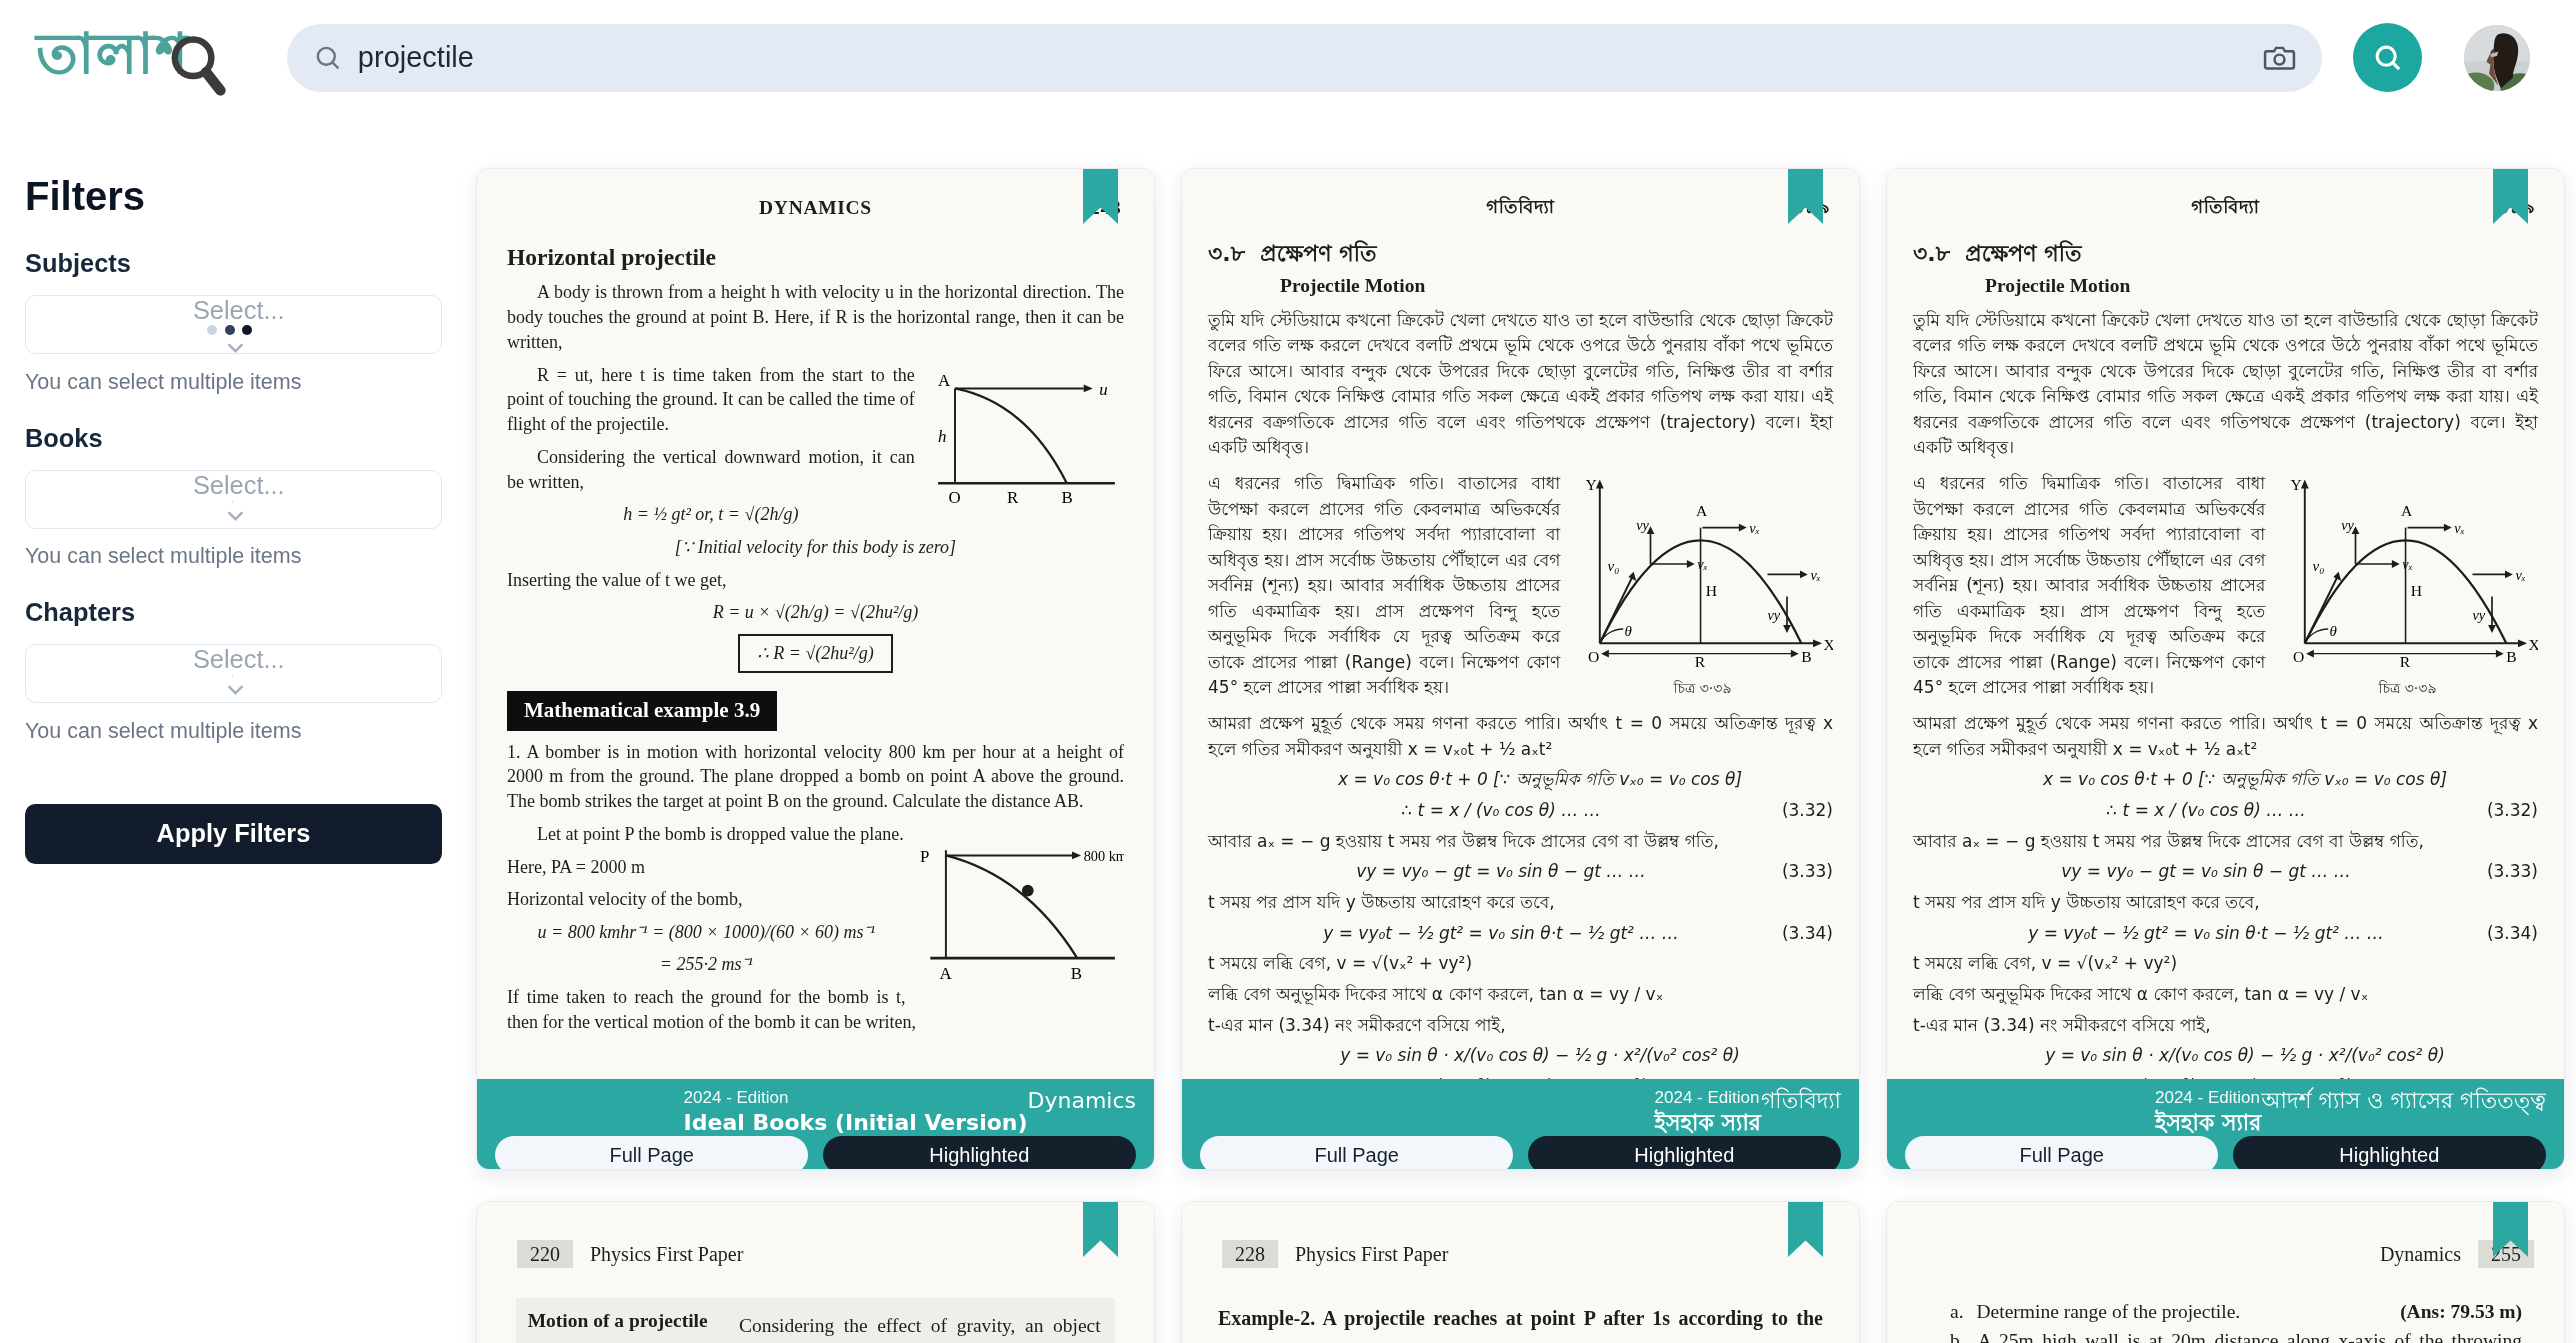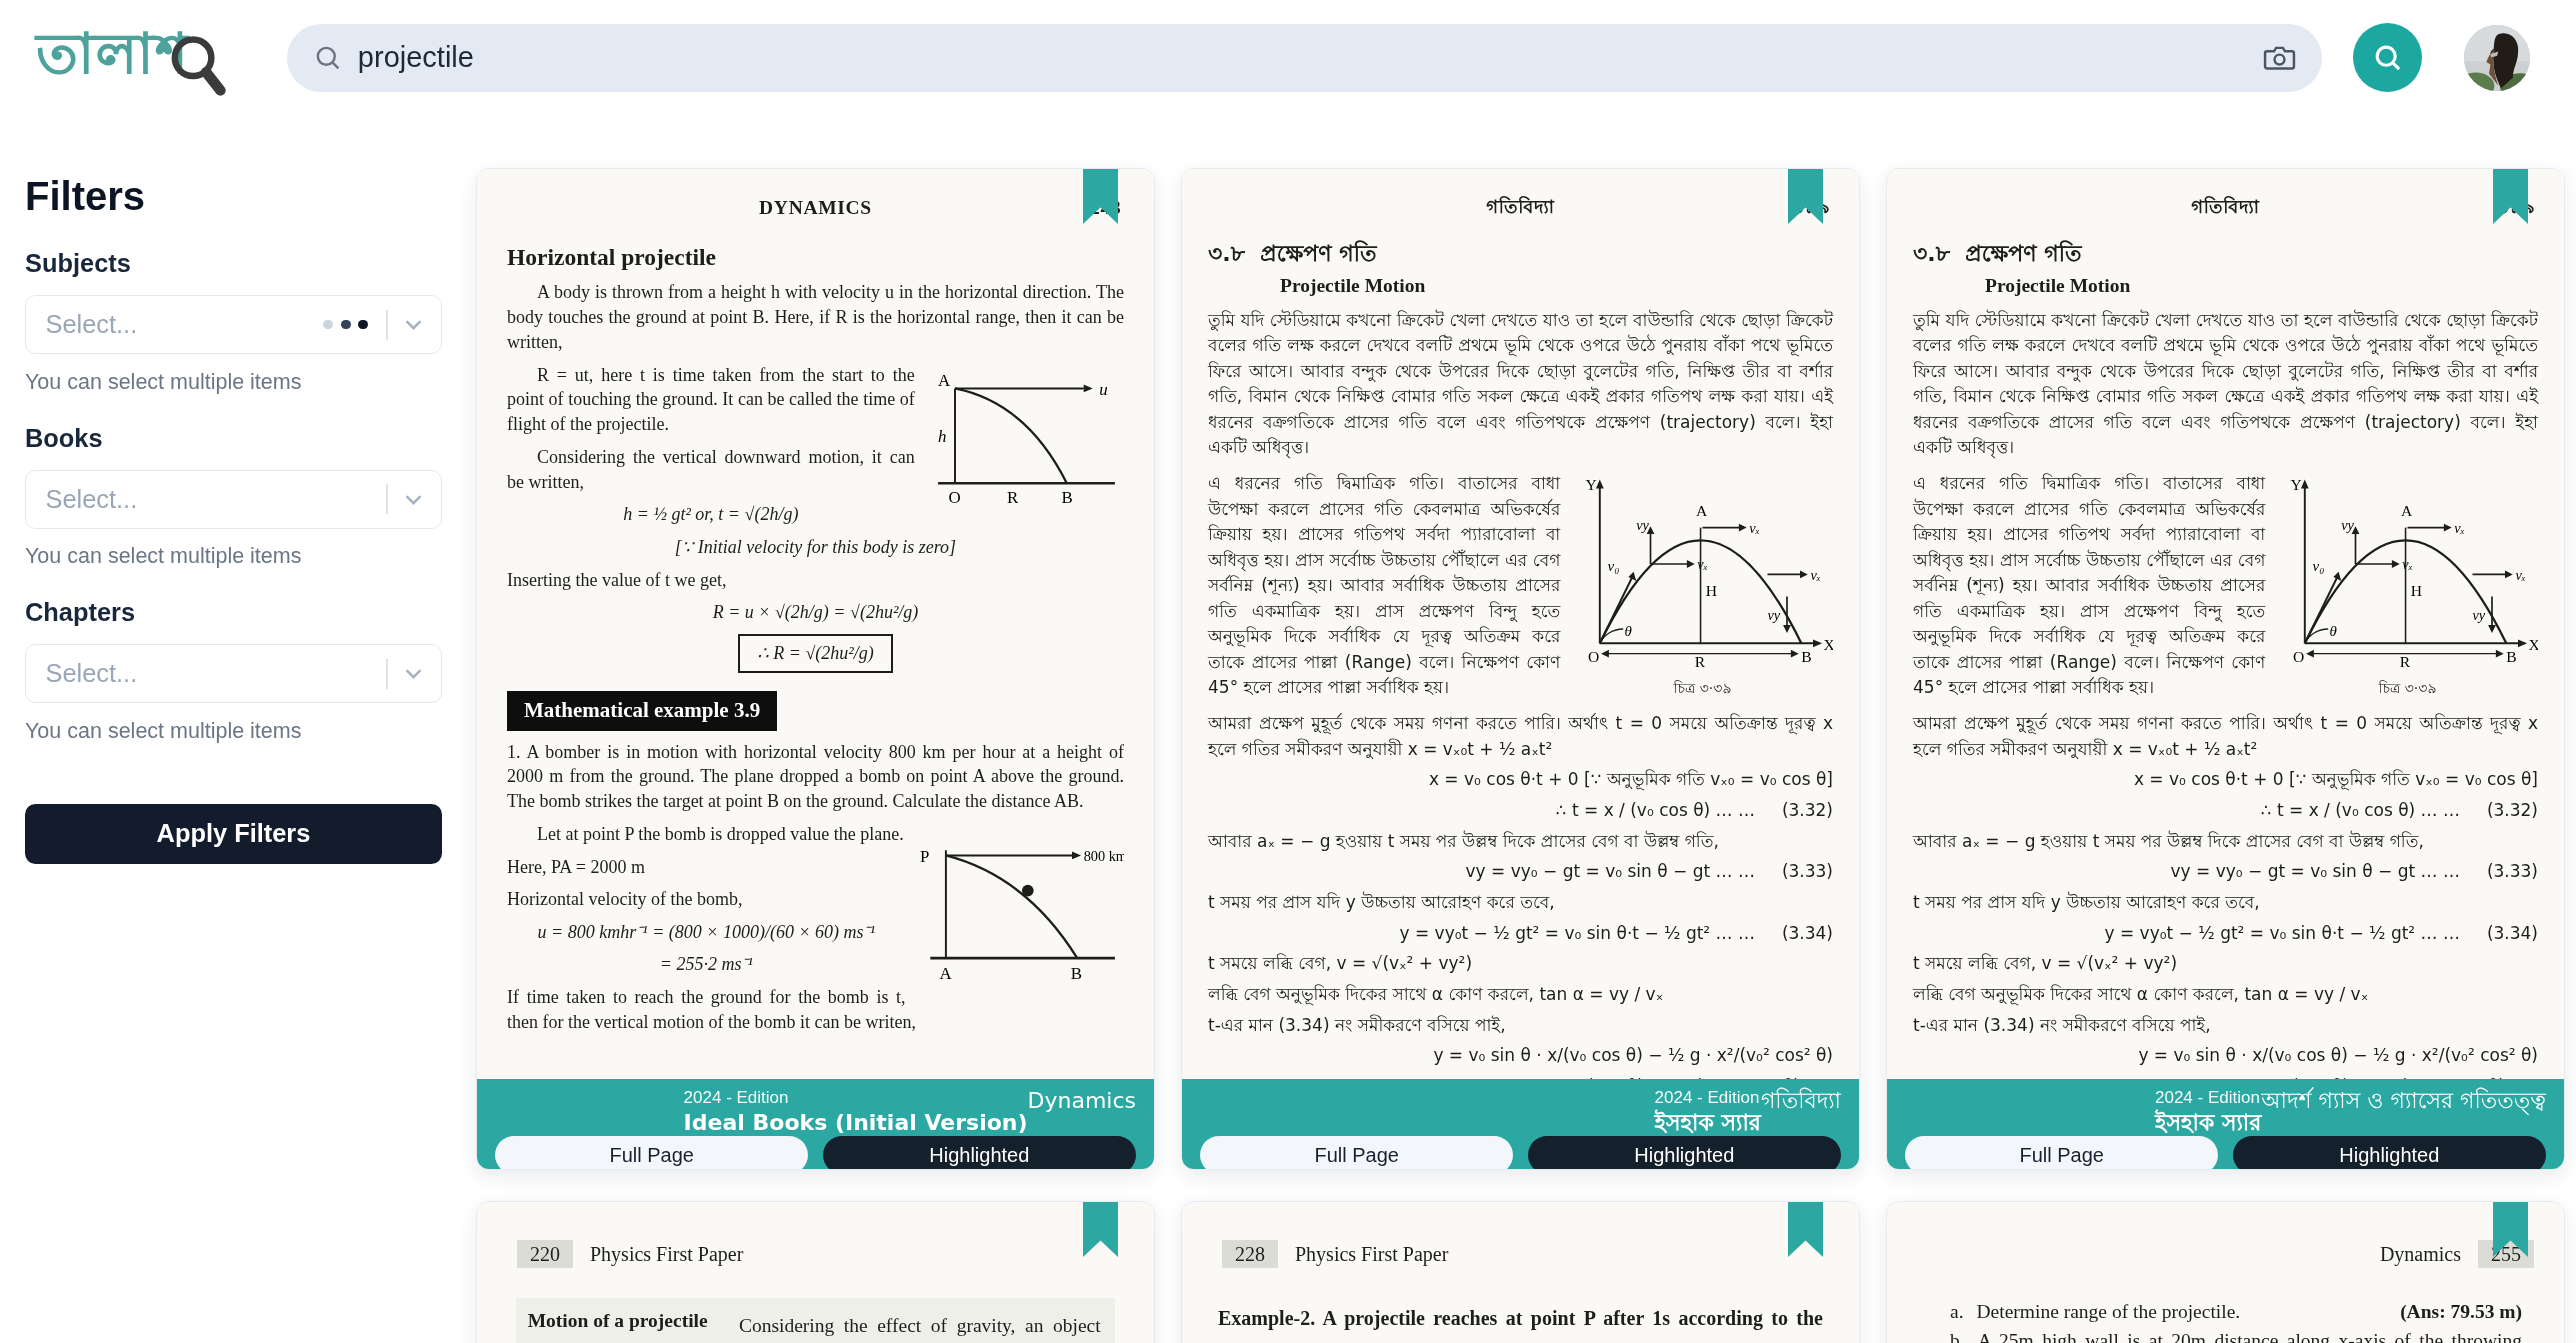--- a/index.html
+++ b/index.html
@@ -16,21 +16,21 @@
   .searchpill input { flex: 1; border: none; background: transparent; outline: none; font-size: 29px; color: #1e2936; font-family: Liberation Sans, sans-serif; }
   .cam { flex: none; display: flex; align-items: center; cursor: pointer; }
   .search-btn { width: 69px; height: 69px; border-radius: 50%; background: #1ca7a1; border: none; display: flex; align-items: center; justify-content: center; cursor: pointer; flex: none; }
   .avatar { width: 66px; height: 66px; border-radius: 50%; overflow: hidden; margin-left: 42px; flex: none; cursor: pointer; background: #cfd2d4; }
 
   
   .main { display: flex; align-items: flex-start; }
   .sidebar { width: 417px; margin-left: 25px; flex: none; }
   .sidebar h1 { font-size: 40px; font-weight: 800; color: #0c1524; margin: 59px 0 30px; }
   .fgroup > .flabel { display: block; font-size: 25.4px; font-weight: 700; color: #18273c; margin-bottom: 17px; }
-  .selectbox { height: 59px; border: 1.3px solid #e3e8ef; border-radius: 10.4px; background: #fff; display: flex; align-items: center; padding: 0 9px 0 19.5px; cursor: pointer; }
+  .selectbox { height: 59px; border: 1.3px solid #e3e8ef; border-radius: 10.4px; background: #fff; display: flex; align-items: center; padding: 0 9px 0 19.5px; cursor: pointer; flex-direction: column; }
   .selectbox .ph { flex: 1; font-size: 25.4px; color: #9aa6b6; }
   .dots { display: flex; gap: 7.8px; margin-right: 18px; align-items: center; }
   .dots i { width: 9.8px; height: 9.8px; border-radius: 50%; display: block; }
   .dots i:nth-child(1) { background: #cbd5e1; }
   .dots i:nth-child(2) { background: #33415a; }
   .dots i:nth-child(3) { background: #0f172a; }
   .vr { width: 1.3px; height: 30px; background: #dde3ea; margin-right: 13px; }
   .chev { margin-right: 6.5px; display: flex; align-items: center; }
   .helper { font-size: 21.5px; color: #6a7686; margin: 15.6px 0 29px; }
   .apply { width: 100%; height: 60px; border: none; border-radius: 10.4px; background: #131c2c; color: #fff; font-size: 25.4px; font-weight: 700; margin-top: 31px; cursor: pointer; font-family: "Liberation Sans", sans-serif; }
@@ -62,21 +62,21 @@
   
   .pg-bn { padding: 23.5px 26px; font-size: 17px; line-height: 1.5; text-align: justify; font-family: "DejaVu Sans", sans-serif; }
   .pg-bn .runhead { font-family: "DejaVu Sans", sans-serif; font-size: 18px; }
   .bn-sec { font-size: 22px; font-weight: 700; margin: 17px 0 1.3px; text-align: left; }
   .bn-sub { font-size: 19.5px; font-weight: 700; margin: 0 0 7.8px 72px; text-align: left; font-family: "Liberation Serif", serif; }
   .bn-cols { display: flex; gap: 11.7px; margin-top: 2.6px; }
   .bn-left { flex: 1; }
   .bn-figwrap { width: 261px; flex: none; text-align: center; padding-top: 6.5px; }
   .bn-figcap { font-size: 14px; margin-top: 2.6px; }
   .eqrow { display: flex; align-items: baseline; margin: 5.2px 0; }
-  .eqrow .e { flex: 1; text-align: right; padding-left: 39px; }
+  .eqrow .e { flex: 1; text-align: center; padding-left: 39px; font-style: italic; }
   .eqrow .n { width: 78px; text-align: right; flex: none; }
   .bn-para { margin: 5.2px 0; }
 
   
   .cfooter { height: 90px; background: #2aa8a1; padding: 9px 18px 11.7px; display: flex; flex-direction: column; justify-content: space-between; flex: none; }
   .meta { display: flex; justify-content: flex-end; align-items: flex-start; color: #fff; line-height: 1.2; }
   .ed { font-size: 17px; opacity: .95; font-weight: 400; }
   .bk { font-size: 22px; font-weight: 600; margin-top: 1.3px; font-family: "DejaVu Sans", sans-serif; }
   .chp { font-size: 22px; font-weight: 500; font-family: "DejaVu Sans", sans-serif; white-space: nowrap; }
   .btns { display: flex; gap: 14.3px; }

